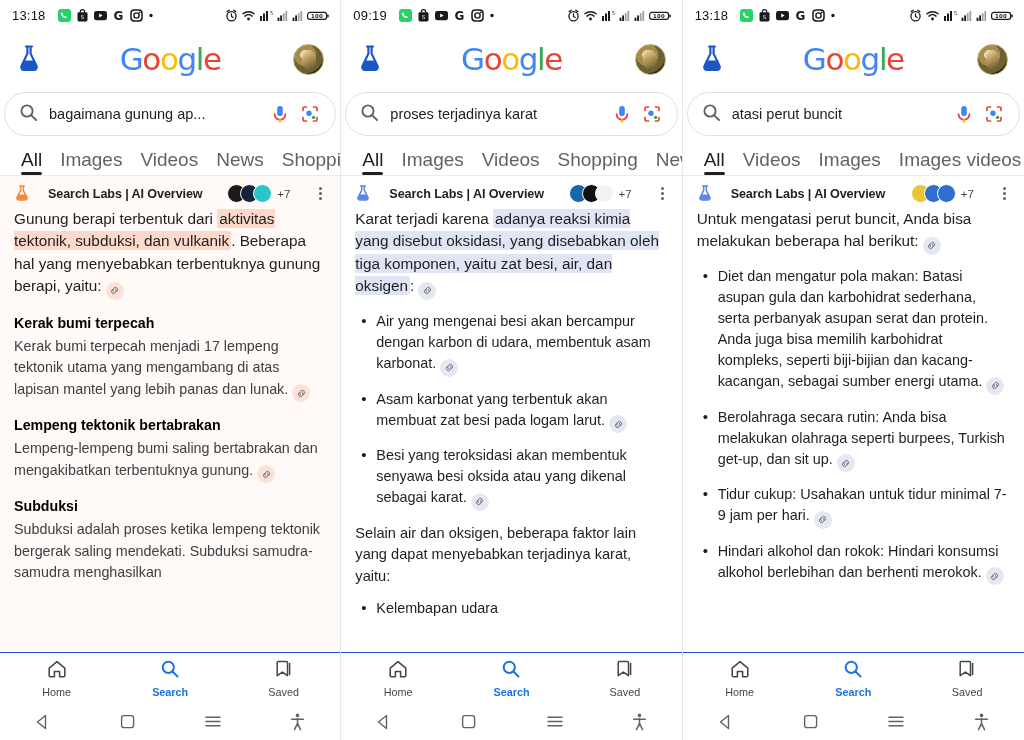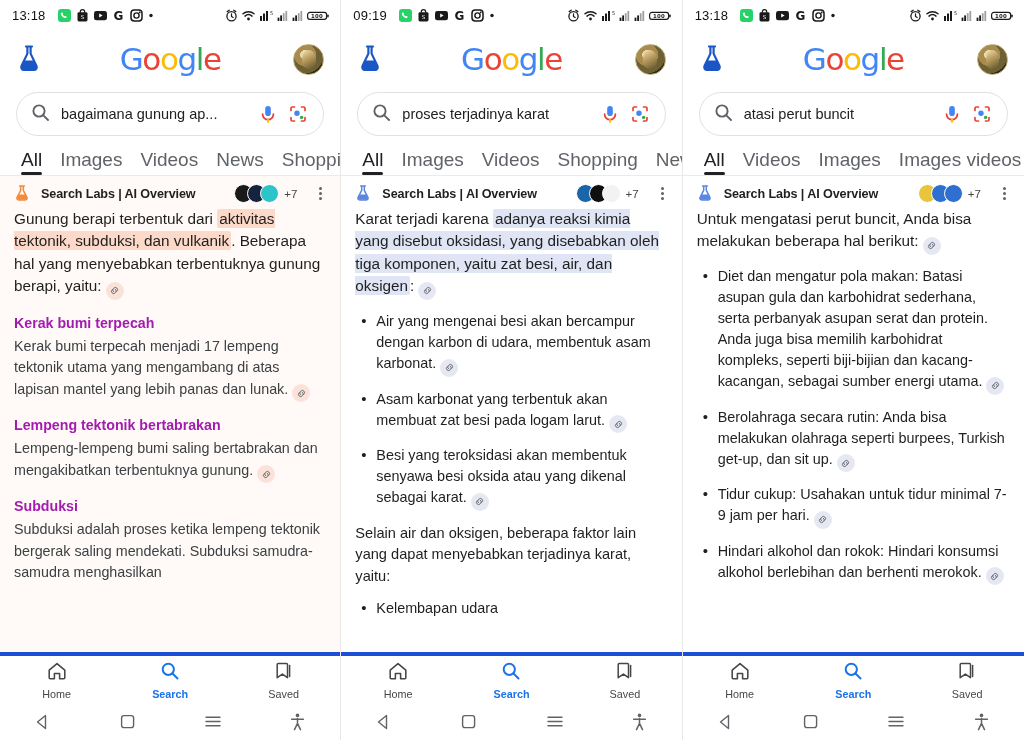--- a/index.html
+++ b/index.html
@@ -62,21 +62,21 @@
     border: 1px solid #b9a86f;
     position: relative;
   }
   .avatar::after{
     content:""; position:absolute; left:26%; top:20%; width:48%; height:64%;
     border-radius:50% 50% 44% 44%;
     background: linear-gradient(150deg,#f0e0b3,#b99a5d 45%,#5c5228 100%);
   }
 
   
-  .searchbar-wrap { padding: 4px 16px 10px; }
+  .searchbar-wrap { padding: 4px 4px 10px; }
   .searchbar {
     height: 44px; border: 1px solid #dfe1e5; border-radius: 24px;
     display: flex; align-items: center; padding: 0 14px 0 14px; gap: 10px;
     background: #fff;
   }
   .sq-icon { flex: 0 0 20px; }
   .sq-text {
     flex: 1; font-size: 14.5px; color: #202124;
     white-space: nowrap; overflow: hidden; text-overflow: clip;
   }
@@ -99,21 +99,21 @@
     height: 2.6px; background: #202124; border-radius: 2px;
   }
 
   
   .aio {
     flex: 1 1 auto; overflow: hidden; position: relative;
     padding: 0 14px;
   }
   .aio.tint-peach { background: #fffaf7; }
   .aio-head {
-    display: flex; align-items: center; gap: 11px;
+    display: flex; align-items: center; gap: 18px;
     padding: 9px 2px 6px 0; height: 32px;
   }
   .aio-flask { width: 16px; height: 17px; flex: 0 0 16px; }
   .aio-title { font-size: 12.6px; font-weight: 700; color: #1f1f1f; letter-spacing: -.1px; }
   .srcs { margin-left: auto; display: flex; align-items: center; }
   .src-av {
     width: 19px; height: 19px; border-radius: 50%;
     margin-left: -6px; border: 1.5px solid #fff;
     display: flex; align-items: center; justify-content: center;
     font-size: 10px; font-weight: 700; color: #fff; overflow: hidden;
@@ -121,21 +121,21 @@
   .src-av:first-child { margin-left: 0; }
   .src-more { font-size: 11.5px; color: #444; margin-left: 5px; font-weight: 500; }
   .kebab { margin-left: 9px; display: flex; flex-direction: column; gap: 2.2px; padding: 3px 2px; }
   .kebab i { width: 3px; height: 3px; background: #5f6368; border-radius: 50%; display: block; }
 
   .aio-body { font-size: 14.6px; line-height: 1.48; color: #1f1f1f; }
   .aio-para { margin-bottom: 11px; }
   .aio-para.lead { font-size: 15.3px; line-height: 1.47; }
   .hl-peach { background: #fcd9c8; padding: 1px 2px; border-radius: 2px; }
   .hl-blue { background: #dfe5f5; padding: 1px 2px; border-radius: 2px; }
-  .sec-h { font-size: 14.2px; font-weight: 700; color: #a21caf; margin: 13px 0 2px; }
+  .sec-h { font-size: 14.2px; font-weight: 700; color: #000000; margin: 13px 0 2px; }
   .sec-p { font-size: 14.3px; line-height: 1.5; color: #3c4043; }
   ul.aio-list { list-style: none; margin: 4px 0 0 0; padding: 0; }
   ul.aio-list li {
     position: relative; padding-left: 21px; margin-bottom: 12px;
     font-size: 14.4px; line-height: 1.46; color: #1f1f1f;
   }
   ul.aio-list li::before {
     content: "•"; position: absolute; left: 6px; top: -1px;
     font-size: 15px; color: #1f1f1f;
   }
@@ -145,21 +145,21 @@
     vertical-align: -4px; margin-left: 4px;
   }
   .lnk.peach { background: #fbe2d8; }
   .lnk.blue  { background: #e5e8f3; }
   .lnk svg { width: 9px; height: 9px; }
 
   
   .botnav {
     flex: 0 0 52px; height: 52px;
     display: flex; align-items: center;
-    border-top: 4px solid #1d4ed8; background: #fff;
+    border-top: 1px solid #1d4ed8; background: #fff;
   }
   .bn-item {
     flex: 1; display: flex; flex-direction: column;
     align-items: center; justify-content: center; gap: 3px;
   }
   .bn-label { font-size: 10.8px; color: #444746; }
   .bn-item.active .bn-label { color: #1a73e8; font-weight: 600; }
   .sysnav {
     flex: 0 0 36px; height: 36px;
     display: flex; align-items: center; background: #fff;

